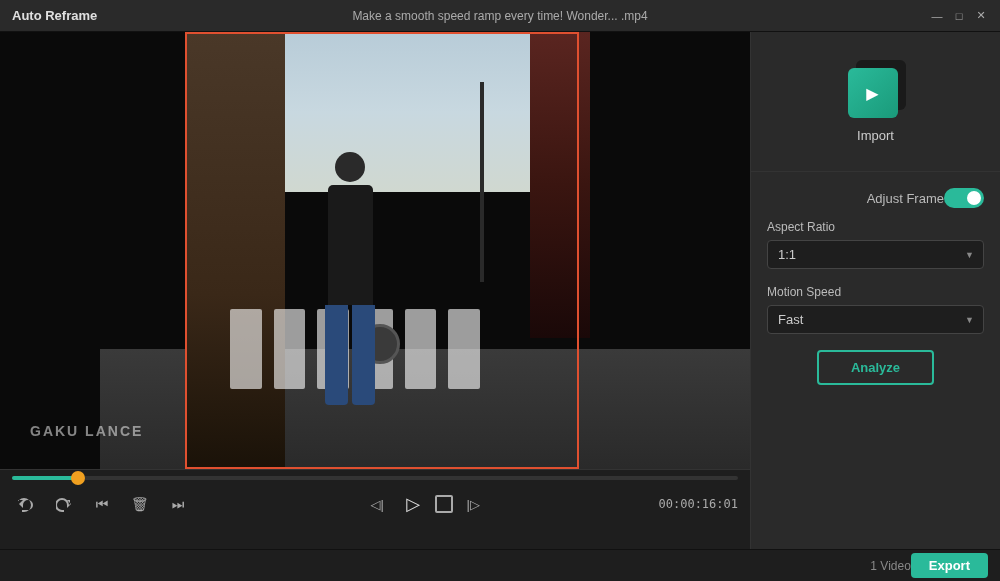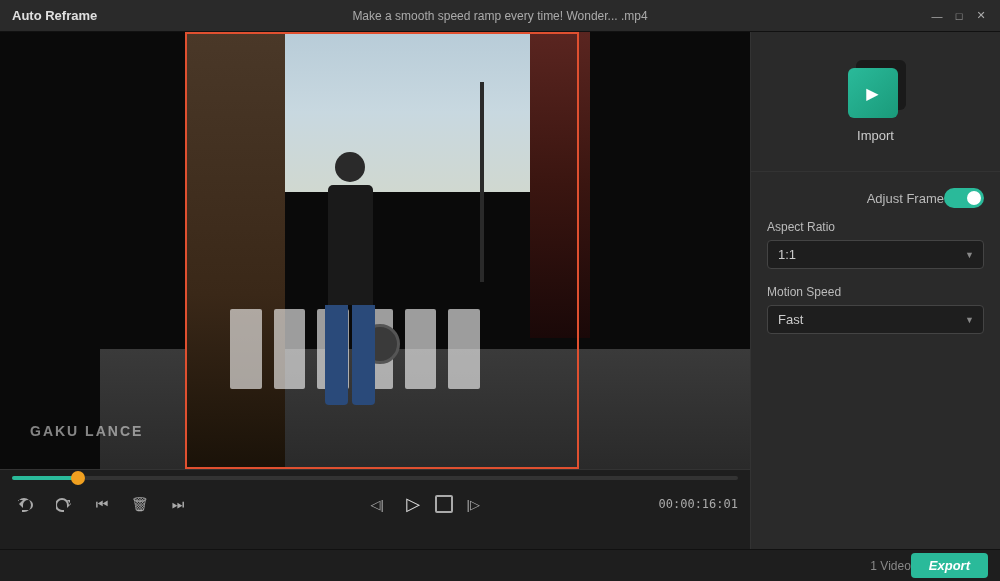--- a/index.html
+++ b/index.html
@@ -400,21 +400,20 @@
 
     .export-btn {
       padding: 5px 18px;
       background: #2aba9a;
       border: none;
       border-radius: 4px;
       color: white;
       font-size: 13px;
       font-weight: 600;
       cursor: pointer;
-      font-style: italic;
     }
 
     .road {
       position: absolute;
       bottom: 0;
       left: 100px;
       right: 0;
       height: 120px;
       background: linear-gradient(180deg, #3a3a3a 0%, #2a2a2a 100%);
     }
@@ -592,20 +591,21 @@
         <div class="setting-section-label">Motion Speed</div>
         <div class="select-wrapper">
           <select class="select-box">
             <option>Slow</option>
             <option>Normal</option>
             <option selected="">Fast</option>
           </select>
         </div>
       </div>
 
+      <button class="analyze-btn">Analyze</button>
 
     </div>
   </div>
 </div>
 
 <div id="footer">
   <span class="video-count">1 Video</span>
   <button class="export-btn">Export</button>
 </div>
 

